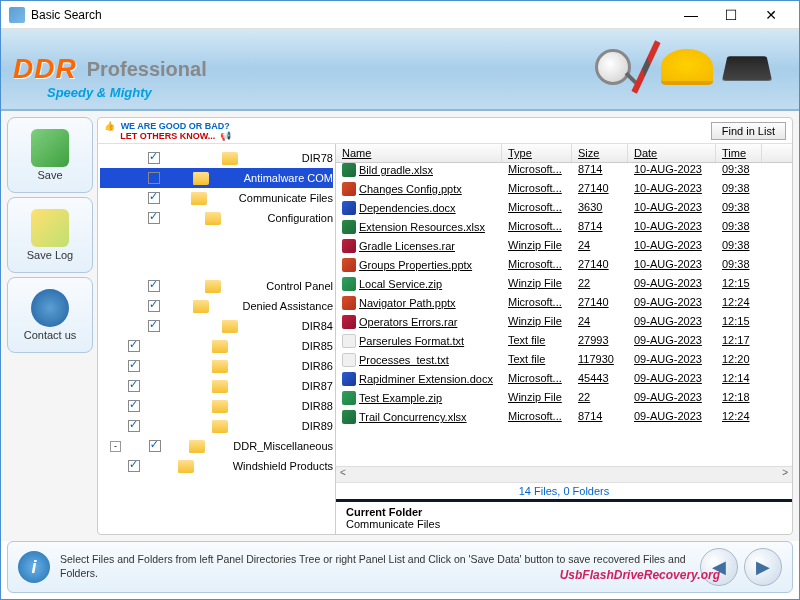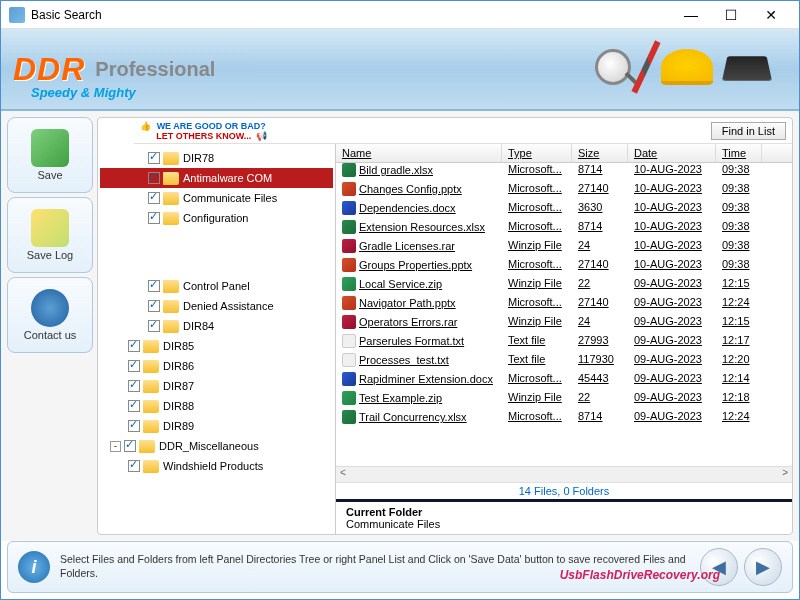--- a/index.html
+++ b/index.html
@@ -4,48 +4,48 @@
 <style>
 * { box-sizing: border-box; margin: 0; padding: 0; font-family: 'Segoe UI', Tahoma, sans-serif; }
 body { background: #fff; width: 800px; height: 600px; overflow: hidden; }
 .window { width: 800px; height: 600px; border: 1px solid #4a90d0; display: flex; flex-direction: column; }
 .titlebar { height: 28px; background: #fff; display: flex; align-items: center; padding: 0 8px; border-bottom: 1px solid #e0e0e0; }
 .titlebar-icon { width: 16px; height: 16px; background: linear-gradient(135deg,#5a9fd4,#7bb8e8); border-radius: 2px; margin-right: 6px; }
 .titlebar-text { font-size: 12px; flex: 1; }
 .titlebar-btns { display: flex; gap: 0; }
 .titlebar-btn { width: 40px; height: 26px; display: flex; align-items: center; justify-content: center; font-size: 14px; cursor: pointer; }
 .banner { height: 82px; background: linear-gradient(180deg,#d4e8f5 0%,#a8ceea 50%,#c0dcf0 100%); border-bottom: 2px solid #8bb8d8; display: flex; align-items: center; padding: 0 12px; position: relative; }
-.logo-ddr { font-size: 32px; font-weight: 800; color: #ff6600; font-style: italic; letter-spacing: 1px; text-shadow: 1px 1px 0 #fff; margin-right: 10px; }
+.logo-ddr { font-size: 28px; font-weight: 800; color: #ff6600; font-style: italic; letter-spacing: 1px; text-shadow: 1px 1px 0 #fff; margin-right: 10px; }
 .logo-prof { font-size: 20px; color: #888; font-weight: 700; }
-.tagline { position: absolute; left: 30px; top: 56px; font-size: 13px; font-style: italic; color: #00a0e0; font-weight: 600; }
+.tagline { position: absolute; left: 46px; top: 56px; font-size: 13px; font-style: italic; color: #00a0e0; font-weight: 600; }
 .banner-icons { position: absolute; right: 30px; top: 10px; display: flex; gap: 12px; align-items: center; }
 .bicon { width: 48px; height: 48px; }
 .magnifier { background: radial-gradient(circle at 40% 40%, #fff, #ccc); border-radius: 50%; border: 3px solid #888; position: relative; width: 36px; height: 36px; }
 .magnifier::after { content: ''; position: absolute; width: 14px; height: 4px; background: #666; right: -10px; bottom: 2px; transform: rotate(45deg); }
 .screwdriver { background: linear-gradient(45deg,#d4302a 40%,#555 40%,#555 60%,#d4302a 60%); width: 6px; height: 56px; transform: rotate(25deg); }
 .hardhat { background: radial-gradient(ellipse at center,#ffd000,#f5b800); width: 52px; height: 36px; border-radius: 50% 50% 10% 10%; border-bottom: 4px solid #e0a000; }
 .book { background: linear-gradient(180deg,#222,#444); width: 44px; height: 34px; border-radius: 3px; transform: perspective(100px) rotateX(45deg); }
 .main-area { flex: 1; display: flex; padding: 6px; gap: 4px; background: #f5f5f5; }
 .sidebar { width: 86px; display: flex; flex-direction: column; gap: 4px; }
 .side-btn { height: 76px; background: linear-gradient(180deg,#f8fbfe,#e4f0fa); border: 1px solid #b0c8e0; border-radius: 8px; display: flex; flex-direction: column; align-items: center; justify-content: center; cursor: pointer; font-size: 11px; color: #333; }
 .side-icon { width: 38px; height: 38px; margin-bottom: 2px; border-radius: 6px; }
 .icon-save { background: linear-gradient(135deg,#7ed07e,#40a040); }
 .icon-load { background: linear-gradient(135deg,#ffe070,#f0c020); }
 .icon-savelog { background: linear-gradient(135deg,#ffe070,#c0e070); }
 .icon-contact { background: radial-gradient(circle,#5a9fd4,#2060a0); border-radius: 50%; }
 .content { flex: 1; display: flex; flex-direction: column; border: 1px solid #ccc; background: #fff; border-radius: 4px; }
-.content-top { height: 26px; display: flex; align-items: center; justify-content: space-between; padding: 0 6px; border-bottom: 1px solid #e0e0e0; margin-left: 36px; }
+.content-top { height: 26px; display: flex; align-items: center; justify-content: space-between; padding: 0 6px; border-bottom: 1px solid #e0e0e0; }
 .promo { font-size: 9px; font-family: monospace; font-weight: bold; }
 .promo-l1 { color: #0066cc; }
 .promo-l2 { color: #cc0000; }
 .find-btn { font-size: 11px; padding: 2px 10px; background: linear-gradient(180deg,#fdfdfd,#e8e8e8); border: 1px solid #aaa; cursor: pointer; }
 .split { flex: 1; display: flex; min-height: 0; }
 .tree-panel { width: 238px; border-right: 1px solid #ccc; overflow: auto; padding: 4px 2px; font-size: 11px; }
-.tree-item { display: flex; align-items: center; height: 20px; padding-left: 4px; cursor: pointer; white-space: nowrap; }
-.tree-item.sel { background: #b91c1c; color: #fff; }
+.tree-item { display: flex; align-items: center; height: 20px; padding-left: 4px; cursor: pointer; white-space: nowrap; justify-content: space-between; }
+.tree-item.sel { background: #1d4ed8; color: #fff; }
 .tree-chk { width: 12px; height: 12px; border: 1px solid #888; margin-right: 3px; flex-shrink: 0; position: relative; }
 .tree-chk.on::after { content: '✓'; position: absolute; top: -3px; left: 0; color: #0060c0; font-size: 11px; }
 .tree-folder { width: 16px; height: 13px; background: linear-gradient(180deg,#ffe090,#f5c030); border-radius: 1px 2px 2px 1px; margin-right: 4px; flex-shrink: 0; }
 .tree-exp { width: 11px; height: 11px; border: 1px solid #999; font-size: 9px; line-height: 9px; text-align: center; margin-right: 3px; flex-shrink: 0; }
 .right-panel { flex: 1; display: flex; flex-direction: column; min-width: 0; }
 .file-list { flex: 1; overflow: auto; font-size: 11px; text-decoration: underline; }
 .fl-head { display: flex; background: linear-gradient(180deg,#fdfdfd,#ececec); border-bottom: 1px solid #ccc; position: sticky; top: 0; }
 .fl-head > div { padding: 3px 6px; border-right: 1px solid #ddd; font-size: 11px; }
 .fl-row { display: flex; height: 19px; align-items: flex-start; cursor: pointer; }
 .fl-row > div { padding: 0 6px; overflow: hidden; text-overflow: ellipsis; white-space: nowrap; }

